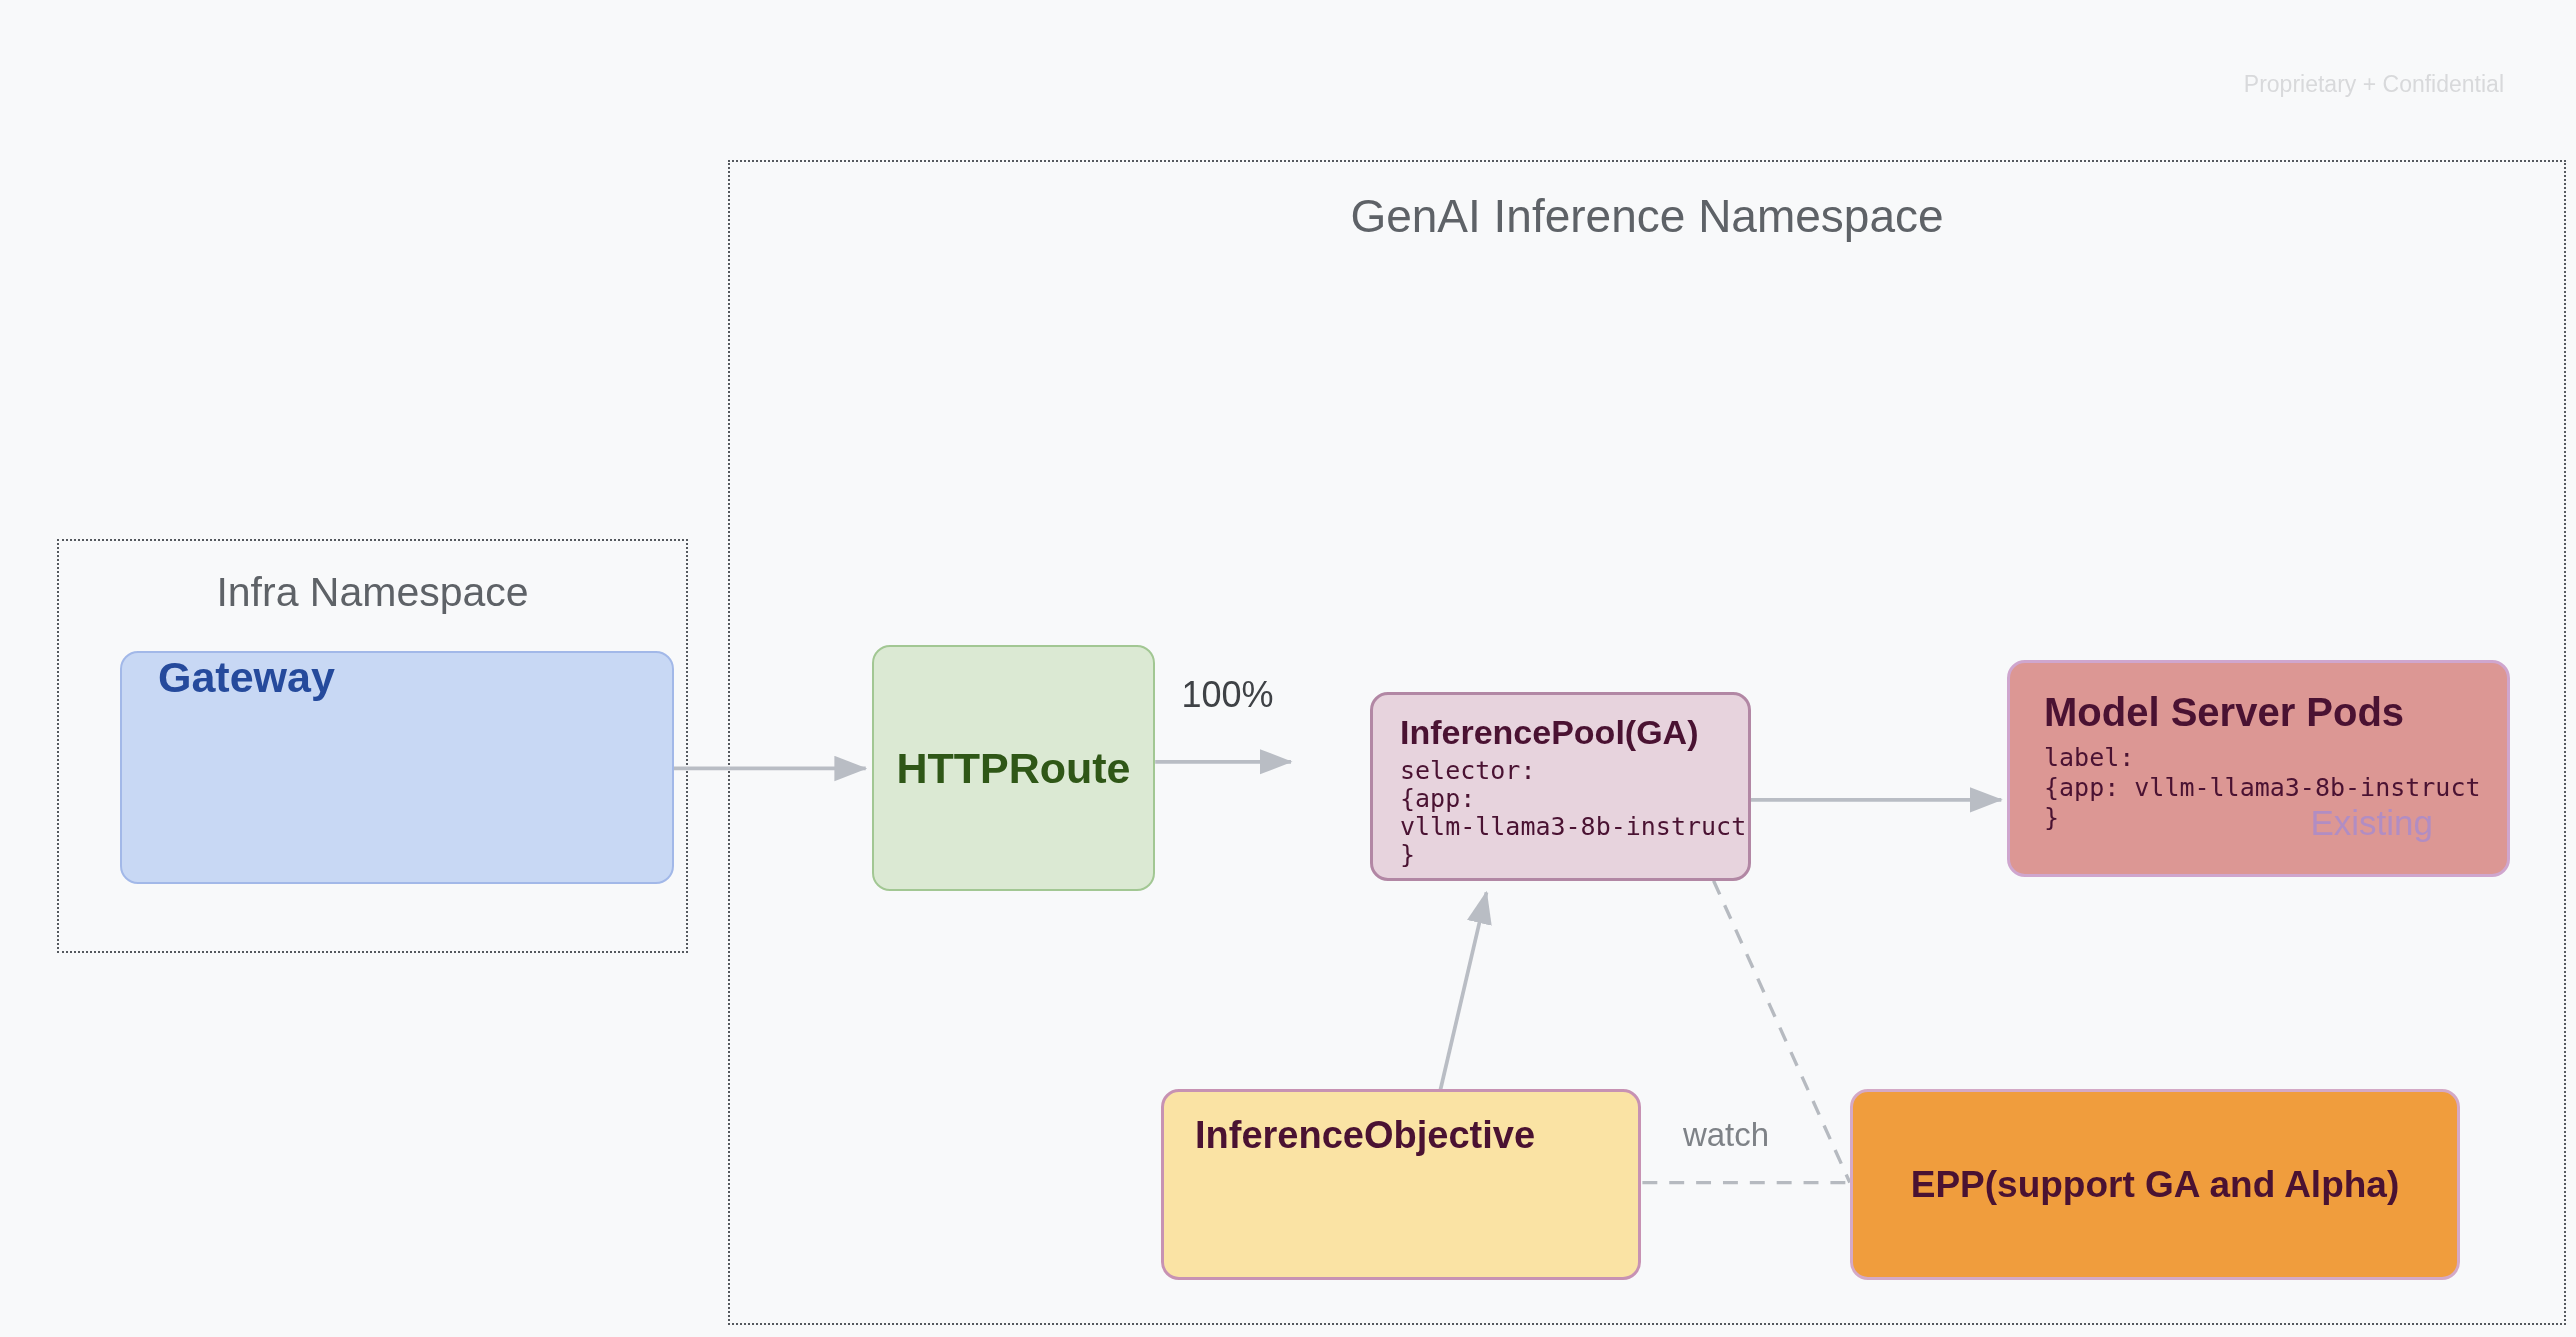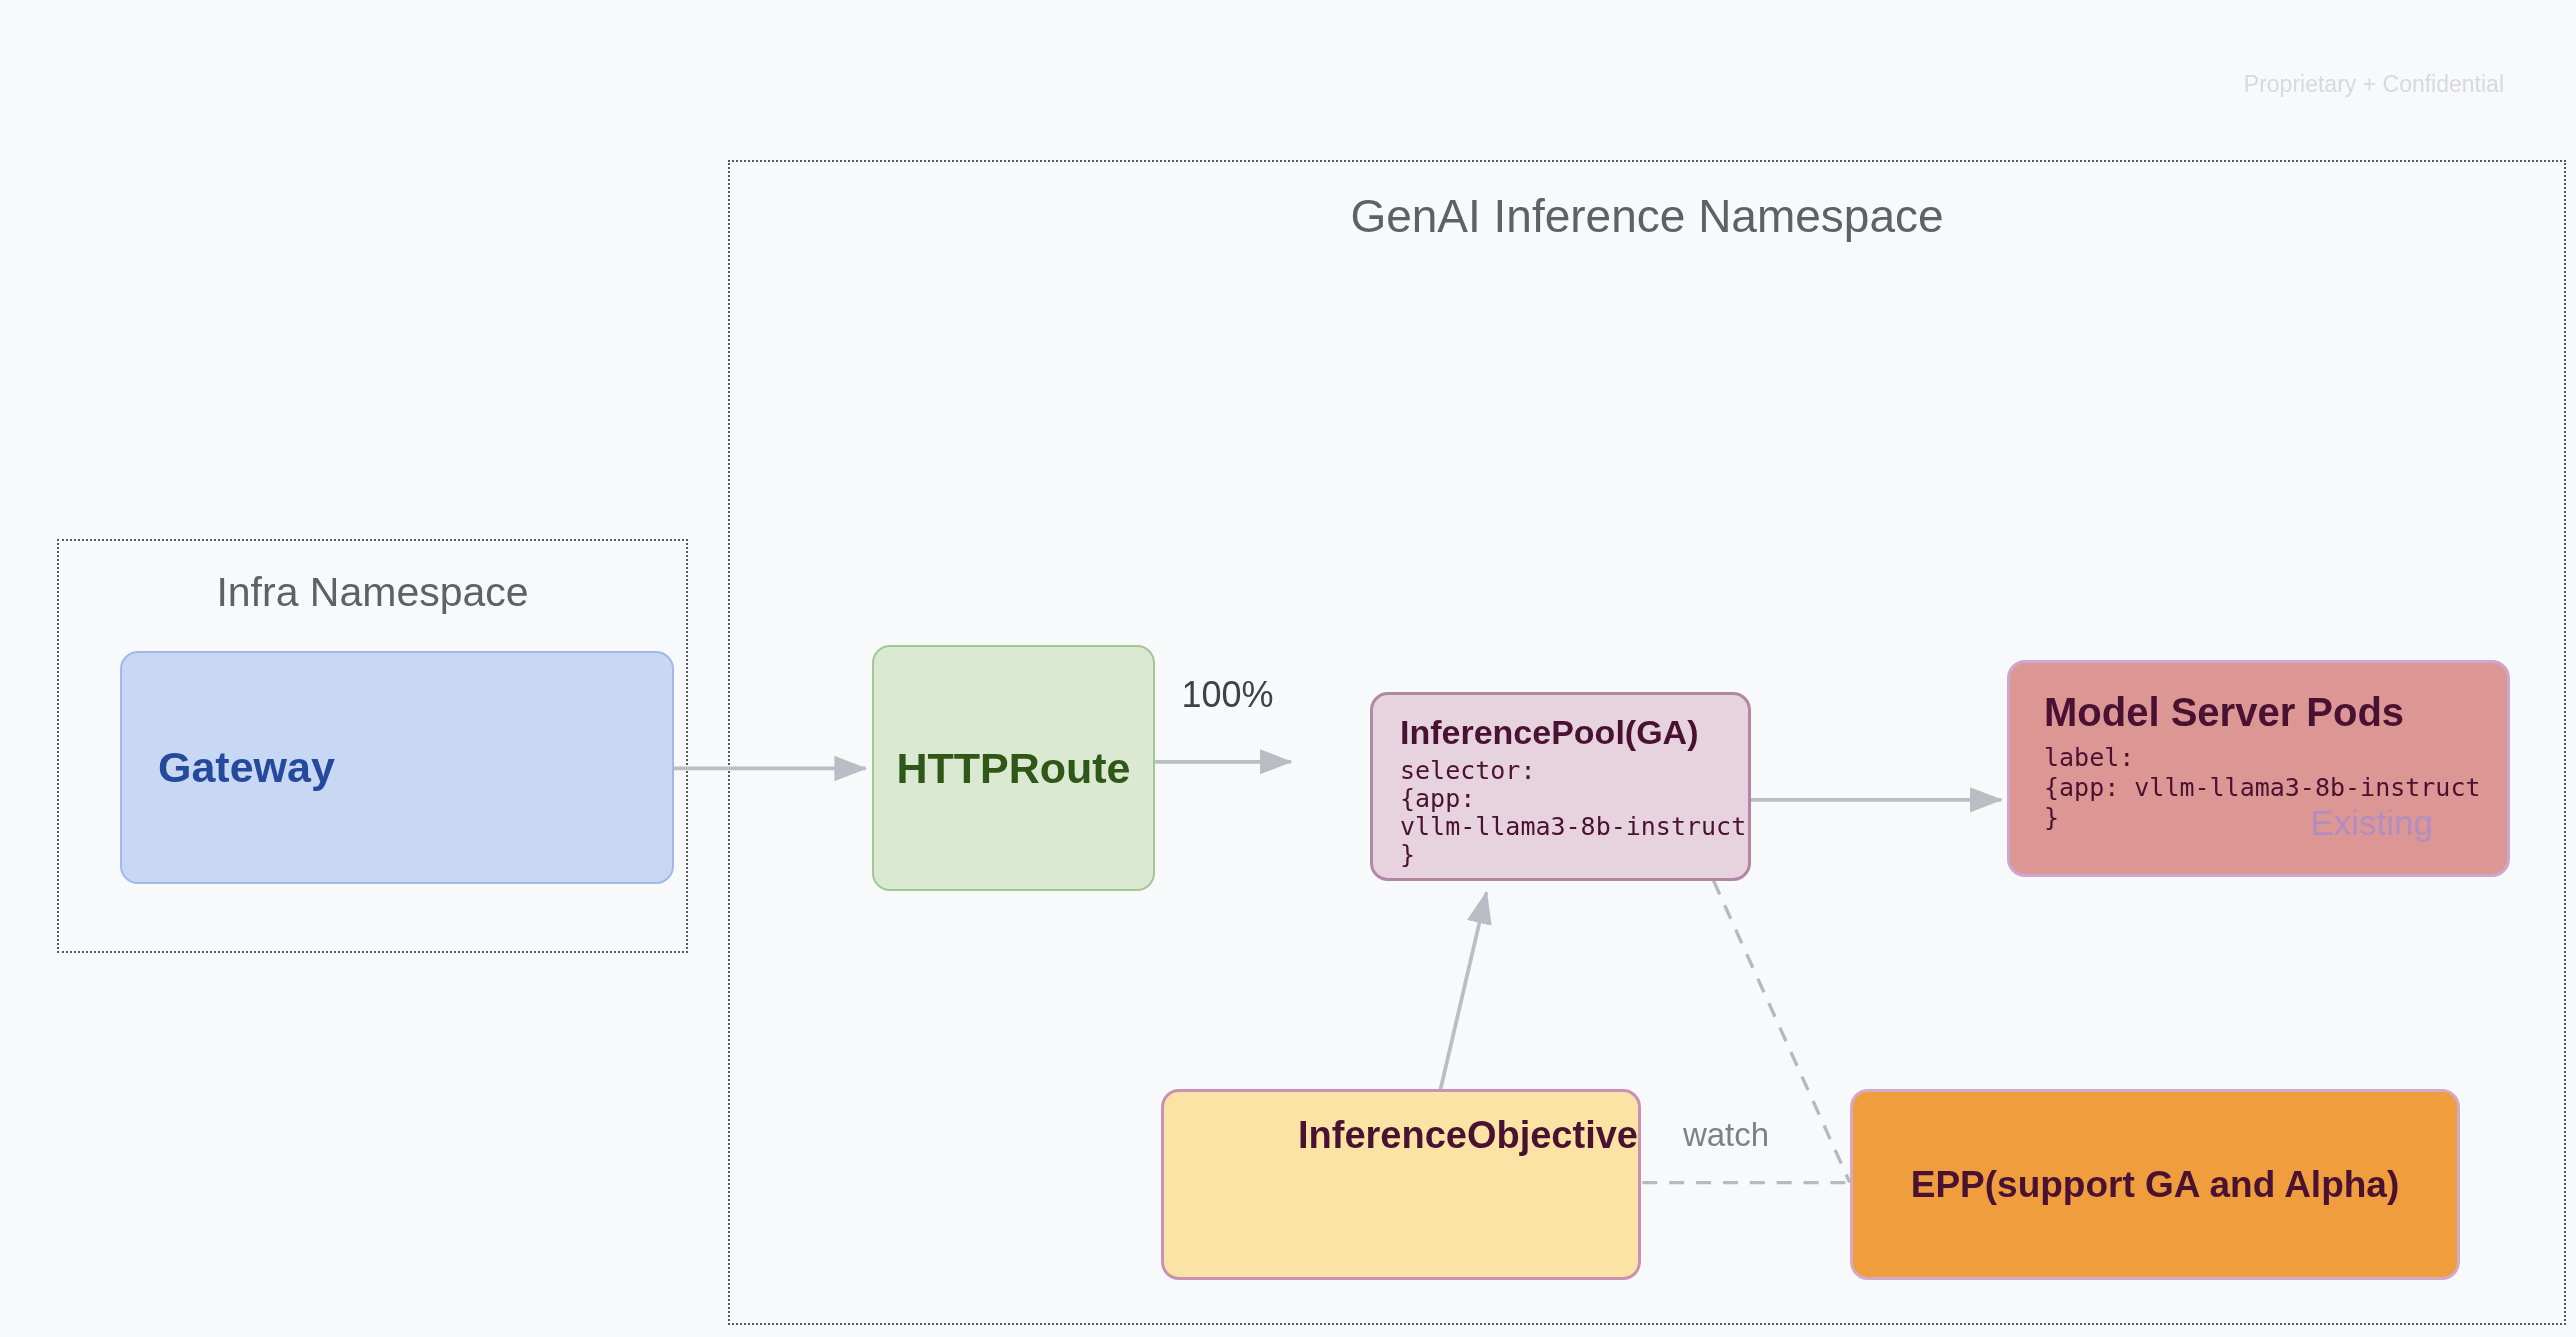--- a/index.html
+++ b/index.html
@@ -23,21 +23,21 @@
     color:var(--ns-title,#5e6267);
   }
   .ns-infra .ns-title{top:28px;font-size:41px;}
   .ns-genai .ns-title{top:27px;font-size:46px;}
   .node{
     position:absolute;box-sizing:border-box;border-radius:18px;
   }
   .node-gateway{
     left:120px;top:651px;width:554px;height:233px;
     background:var(--gateway-bg,#c8d8f4);border:2.2px solid var(--gateway-border,#a2b8e8);
-    display:flex;align-items:center;padding-left:36px;
+    display:flex;align-items:flex-start;padding-left:36px;
   }
   .node-gateway .node-label{font-size:43px;font-weight:bold;color:var(--gateway-text,#254a9c);}
   .node-httproute{
     left:872px;top:645px;width:283px;height:246px;
     background:var(--httproute-bg,#dbe9d3);border:2.2px solid var(--httproute-border,#a2c793);
     display:flex;align-items:center;justify-content:center;
   }
   .node-httproute .node-label{font-size:43px;font-weight:bold;color:var(--httproute-text,#2f5717);}
   .node-pool{
     left:1370px;top:692px;width:381px;height:189px;
@@ -48,21 +48,20 @@
   .node-pods{
     left:2007px;top:660px;width:503px;height:217px;
     background:var(--pods-bg,#dc9794);border:3px solid var(--pods-border,#cfa6ce);
     padding:27px 0 9px 34px;
   }
   .node-pods .node-title{font-size:40px;font-weight:bold;color:var(--maroon,#4a1232);margin-bottom:7.5px;}
   .node-objective{
     left:1161px;top:1089px;width:480px;height:191px;
     background:var(--objective-bg,#fae3a4);border:3px solid var(--objective-border,#c792b3);
     padding:22.4px 0 0 31px;
-    text-align:right;
   }
   .node-objective .node-title{font-size:38px;font-weight:bold;color:var(--maroon,#4a1232);margin-bottom:7.5px;}
   .node-epp{
     left:1850px;top:1089px;width:610px;height:191px;
     background:var(--epp-bg,#f09d3d);border:3px solid var(--epp-border,#d4a9c6);
     display:flex;align-items:center;justify-content:center;
   }
   .node-epp .node-label{font-size:37px;font-weight:bold;color:var(--maroon,#4a1232);}
   .code{
     font-family:"DejaVu Sans Mono",monospace;

